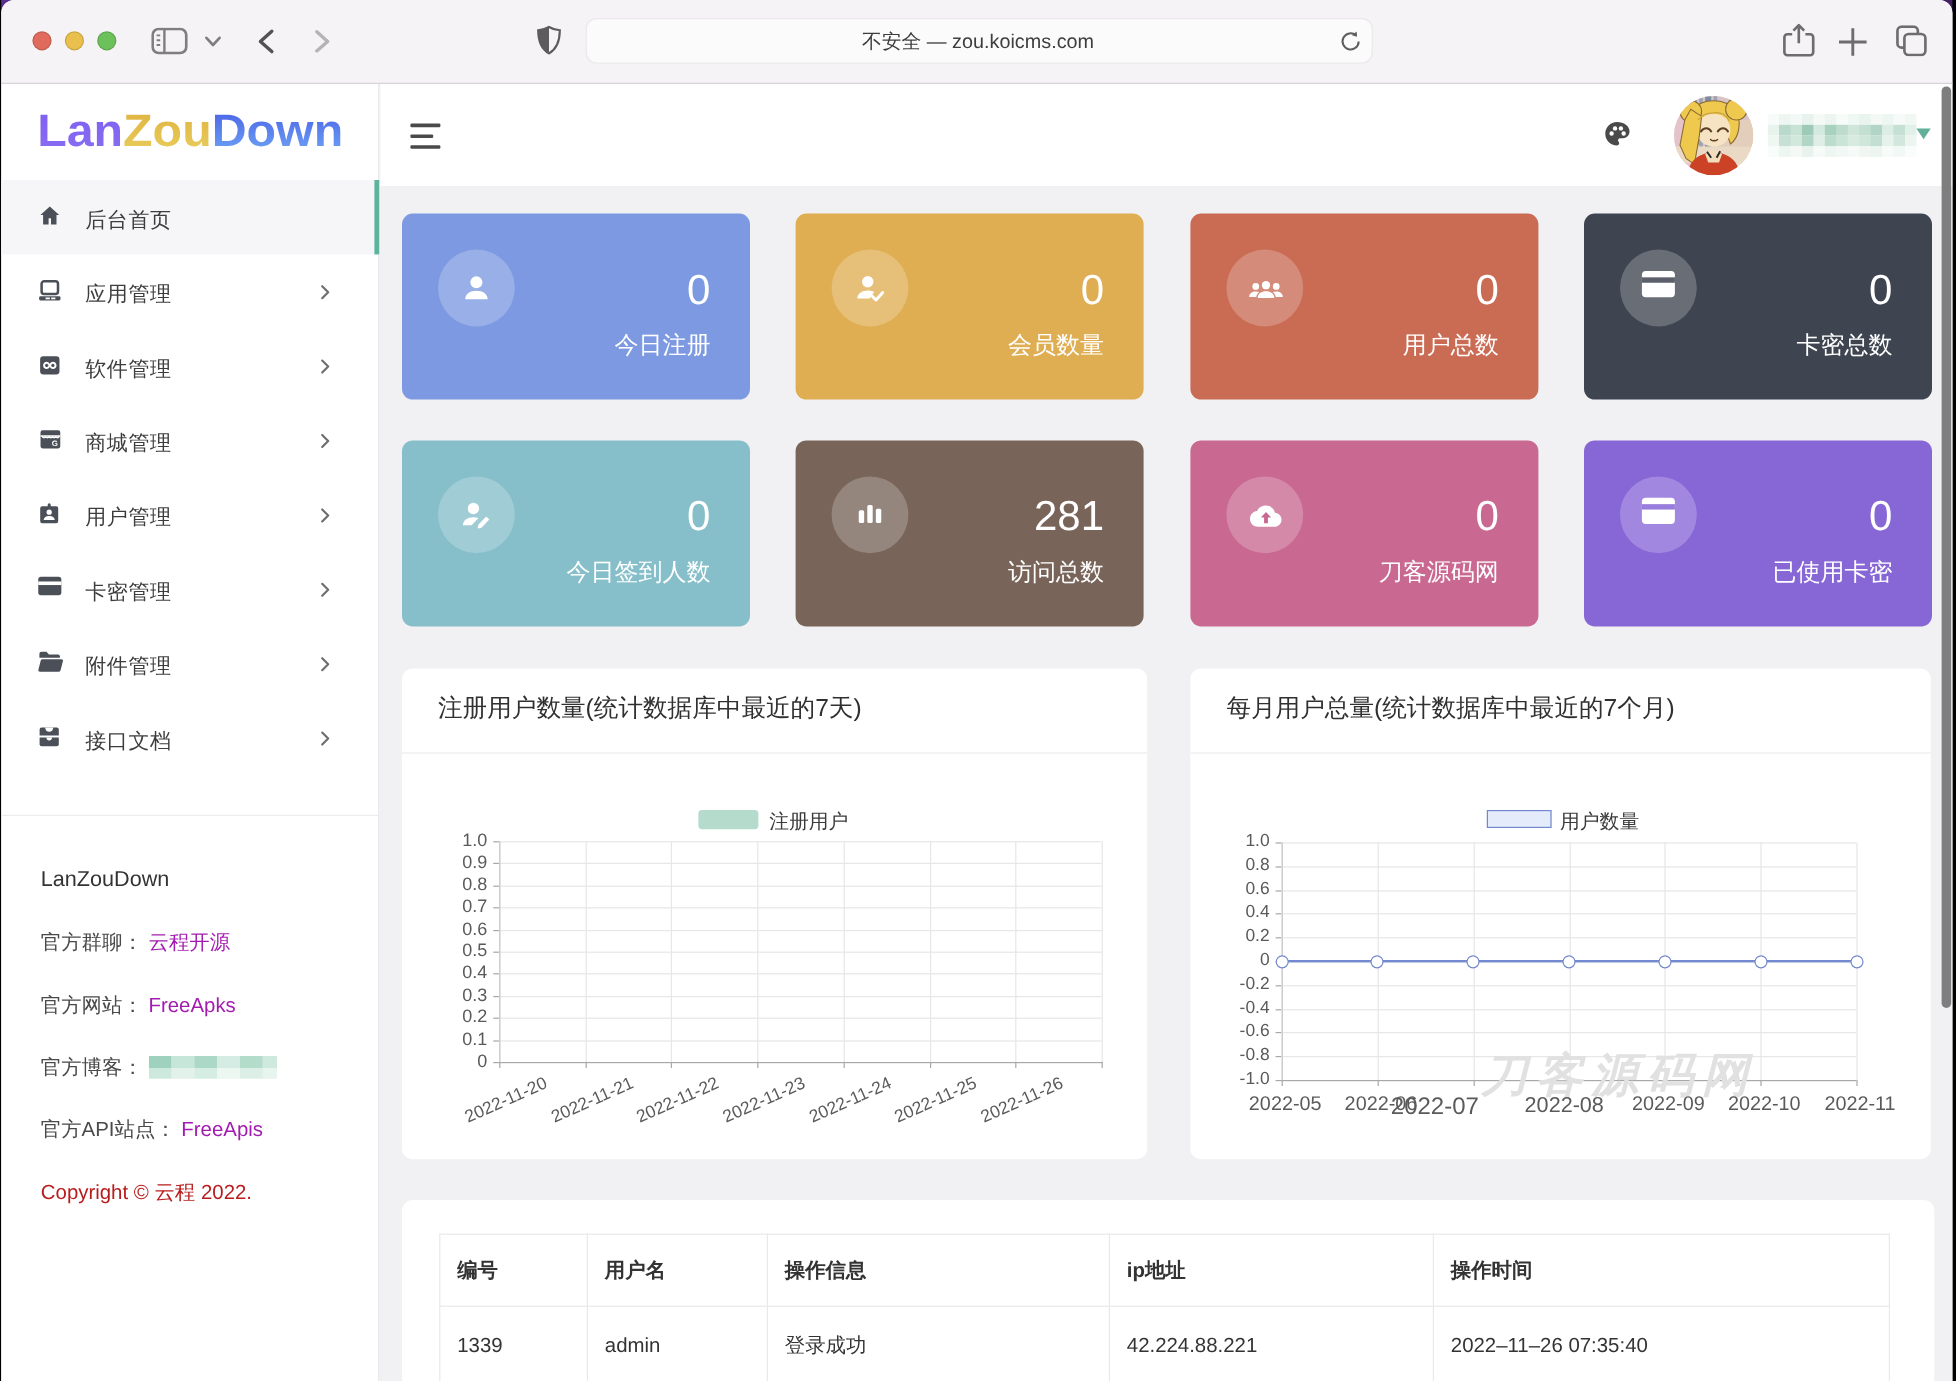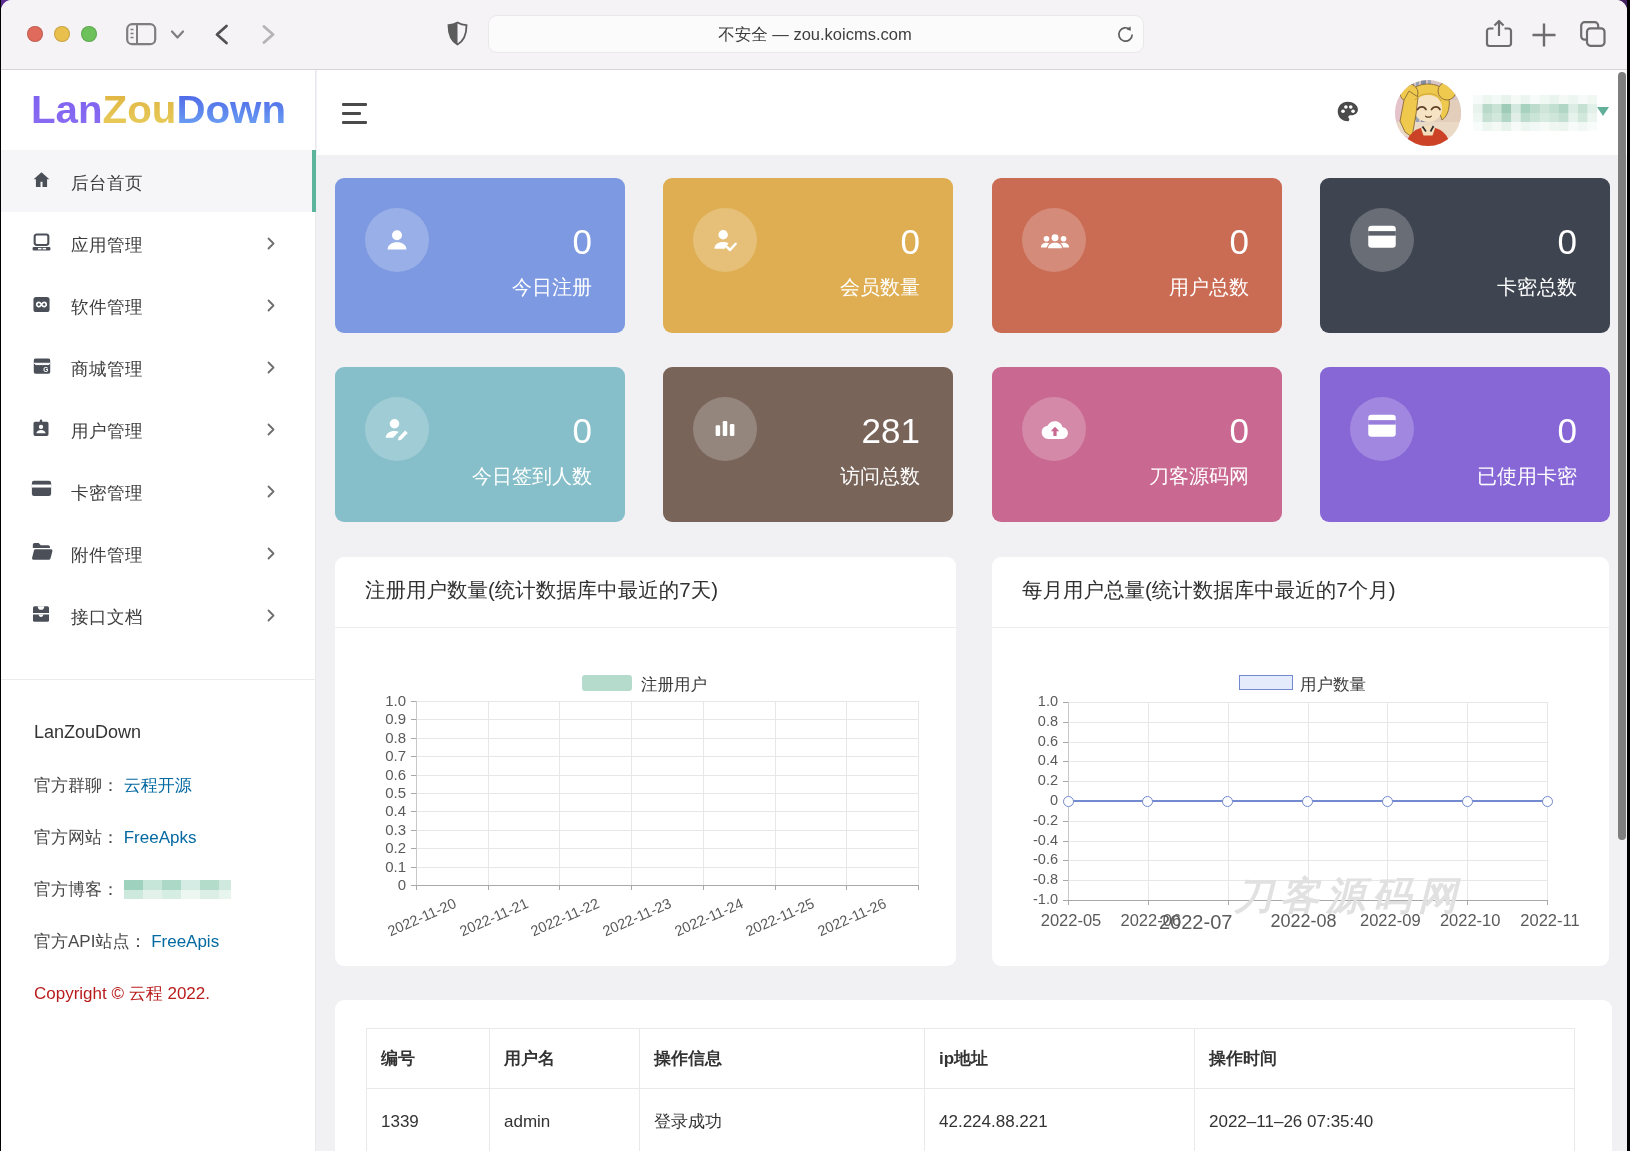--- a/index.html
+++ b/index.html
@@ -22,21 +22,21 @@
   #logo { position:absolute; left:0; top:21px; width:315px; text-align:center; font-size:38px; font-weight:900; letter-spacing:0px; line-height:38px; transform:scaleX(1.06); }
   #logo span { background-clip:text; -webkit-background-clip:text; color:transparent; }
   .mitem { position:absolute; left:0; width:315px; height:62px; }
   .mitem.active { background:#f6f5f7; }
   .mitem.active::after { content:""; position:absolute; right:0; top:0; width:4px; height:62px; background:#5cb49c; }
   .mitem svg { position:absolute; left:30px; top:20px; }
   .mitem .txt { position:absolute; left:70px; top:21px; font-size:17.5px; color:#3d3d3d; letter-spacing:0.5px; }
   .mitem .chev { position:absolute; left:266px; top:25px; }
   #sdiv { position:absolute; left:0; top:609px; width:315px; height:1px; background:#ececec; }
   .finfo { position:absolute; left:33px; font-size:17px; color:#4a4a4a; }
-  .finfo a { color:#0369a1; text-decoration:none; }
+  .finfo a { color:#a21caf; text-decoration:none; }
 
   
   .card { position:absolute; width:290px; height:155px; border-radius:9px; }
   .card .circ { position:absolute; left:30px; top:30px; width:64px; height:64px; border-radius:50%; background:rgba(255,255,255,0.22); }
   .card .circ svg { position:absolute; left:17px; top:17px; }
   .card .num { position:absolute; right:33px; top:44px; font-size:35px; color:#ffffff; }
   .card .lab { position:absolute; right:33px; top:96px; font-size:20px; color:#ffffff; }
 
   
   .chartcard { position:absolute; top:402px; height:409px; background:#ffffff; border-radius:9px; }

